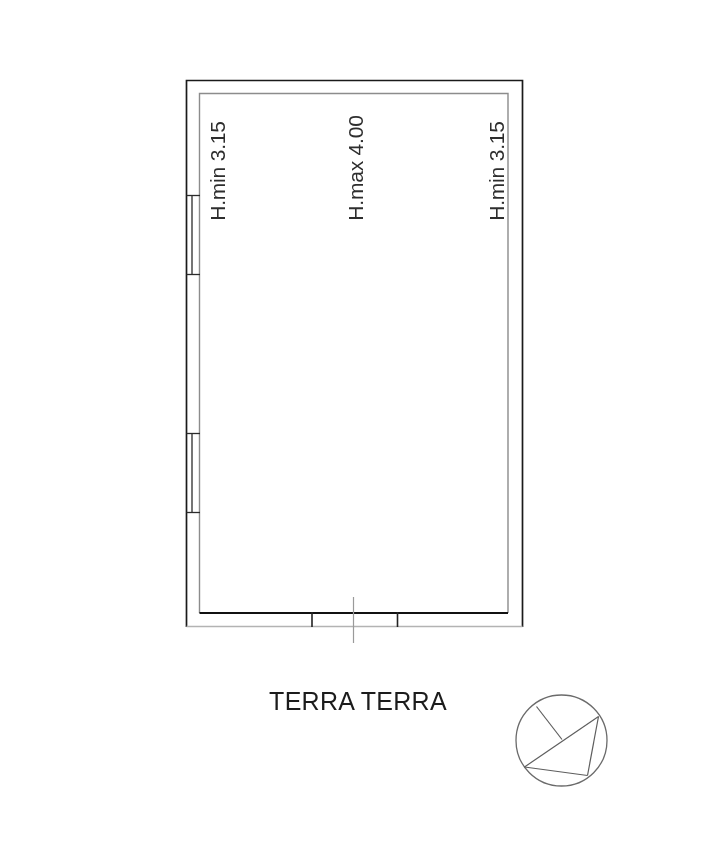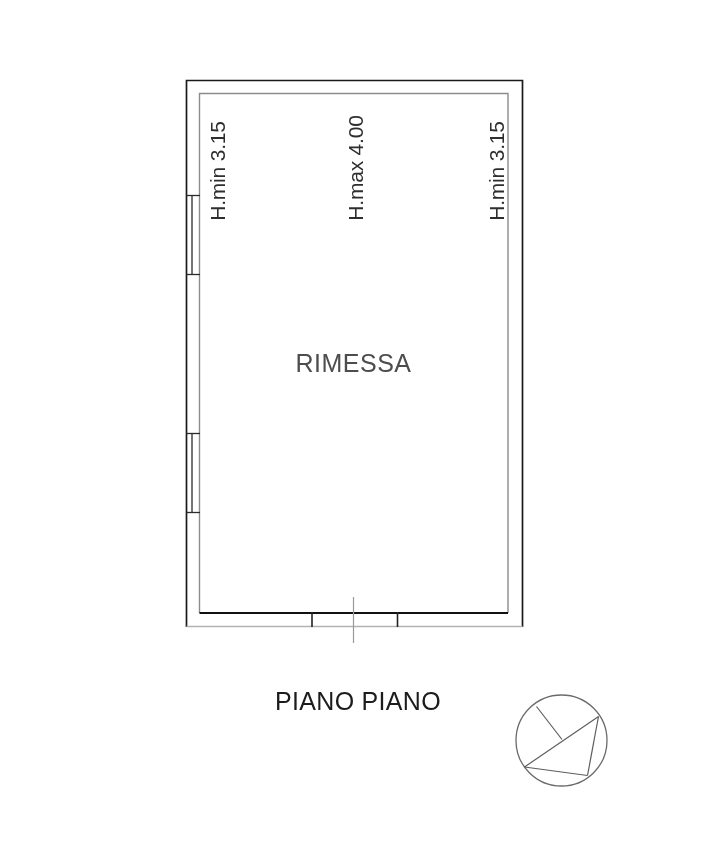--- a/index.html
+++ b/index.html
@@ -86,17 +86,16 @@
       <line x1="598.5" y1="716.5" x2="587.5" y2="775.5"></line>
     </g>
   </svg>
 
   <div class="txt rot height-label" style="left:216.5px; top:171px;">H.min 3.15</div>
 
   <div class="txt rot height-label" style="left:355px; top:168px;">H.max 4.00</div>
 
   <div class="txt rot height-label" style="left:496px; top:171px;">H.min 3.15</div>
 
-  <div class="txt room-label" style="left:353.5px; top:363px;">RIMESSA</div>
 
-  <div class="txt floor-caption" style="left:358px; top:701px;">PIANO PIANO</div>
+  <div class="txt floor-caption" style="left:358px; top:701px;">TERRA TERRA</div>
 
 </div>
 
 </body></html>

